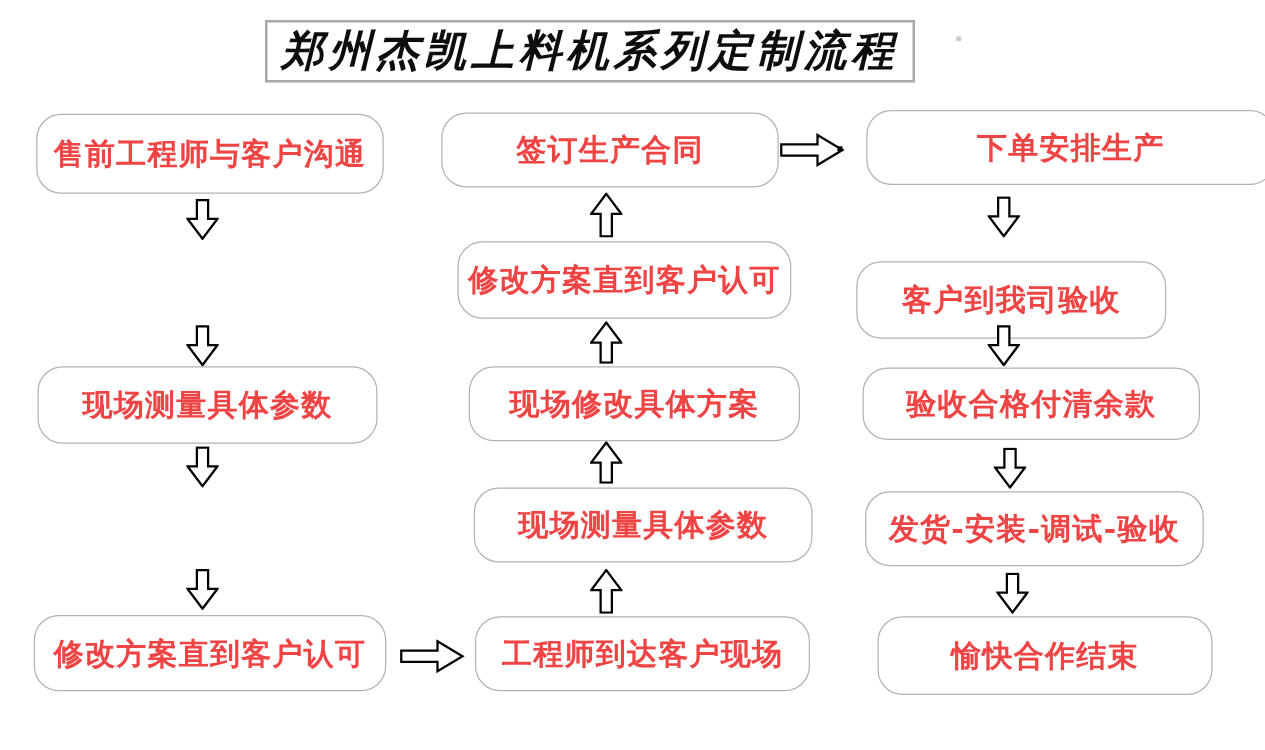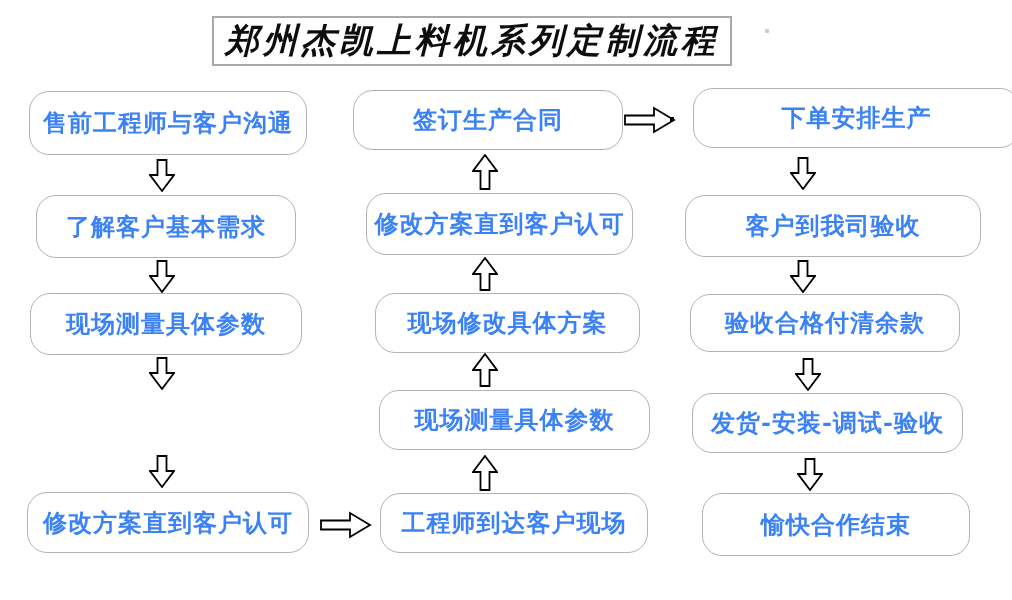--- a/index.html
+++ b/index.html
@@ -15,21 +15,21 @@
   .title-box span{
     font-weight:bold;font-style:italic;font-size:34px;letter-spacing:4px;
     color:#0d0d0d;white-space:nowrap;
   }
   .node{
     position:absolute;border:1.6px solid #b3b3b3;border-radius:20px;
     background:#fff;box-sizing:border-box;
     display:flex;align-items:center;justify-content:center;
   }
   .node span{
-    font-weight:bold;font-size:24px;letter-spacing:1px;color:#3b82f6;
+    font-weight:bold;font-size:24px;letter-spacing:1px;color:#ef4444;
     white-space:nowrap;
   }
   .arr{position:absolute;}
   .dot-artifact{
     position:absolute;left:765px;top:29px;width:4px;height:4px;
     background:#c0c0c0;border-radius:1px;opacity:.8;
   }
   .tip-dot{
     position:absolute;left:670px;top:117px;width:4px;height:4px;background:#000;
   }
@@ -39,23 +39,20 @@
 
 <div class="canvas">
 
   <div class="title-box">
     <span>郑州杰凯上料机系列定制流程</span>
   </div>
   <div class="dot-artifact"></div>
 
   <div class="node" style="left:29px;top:91px;width:278px;height:64px">
       <span>售前工程师与客户沟通</span>
-    </div>
-  <div class="node" style="left:36px;top:195px;width:260px;height:63px">
-      <span>了解客户基本需求</span>
     </div>
   <div class="node" style="left:30px;top:293px;width:272px;height:62px">
       <span>现场测量具体参数</span>
     </div>
   <div class="node" style="left:27px;top:492px;width:282px;height:61px">
       <span>修改方案直到客户认可</span>
     </div>
 
   <div class="node" style="left:353px;top:90px;width:270px;height:60px">
       <span>签订生产合同</span>
@@ -69,21 +66,21 @@
   <div class="node" style="left:379px;top:390px;width:271px;height:60px">
       <span>现场测量具体参数</span>
     </div>
   <div class="node" style="left:380px;top:493px;width:268px;height:60px">
       <span>工程师到达客户现场</span>
     </div>
 
   <div class="node" style="left:693px;top:88px;width:327px;height:60px">
       <span>下单安排生产</span>
     </div>
-  <div class="node" style="left:685px;top:195px;width:296px;height:62px">
+  <div class="node" style="left:685px;top:209px;width:248px;height:62px">
       <span>客户到我司验收</span>
     </div>
   <div class="node" style="left:690px;top:294px;width:270px;height:58px">
       <span>验收合格付清余款</span>
     </div>
   <div class="node" style="left:692px;top:393px;width:271px;height:60px">
       <span>发货-安装-调试-验收</span>
     </div>
   <div class="node" style="left:702px;top:493px;width:268px;height:63px">
       <span>愉快合作结束</span>

